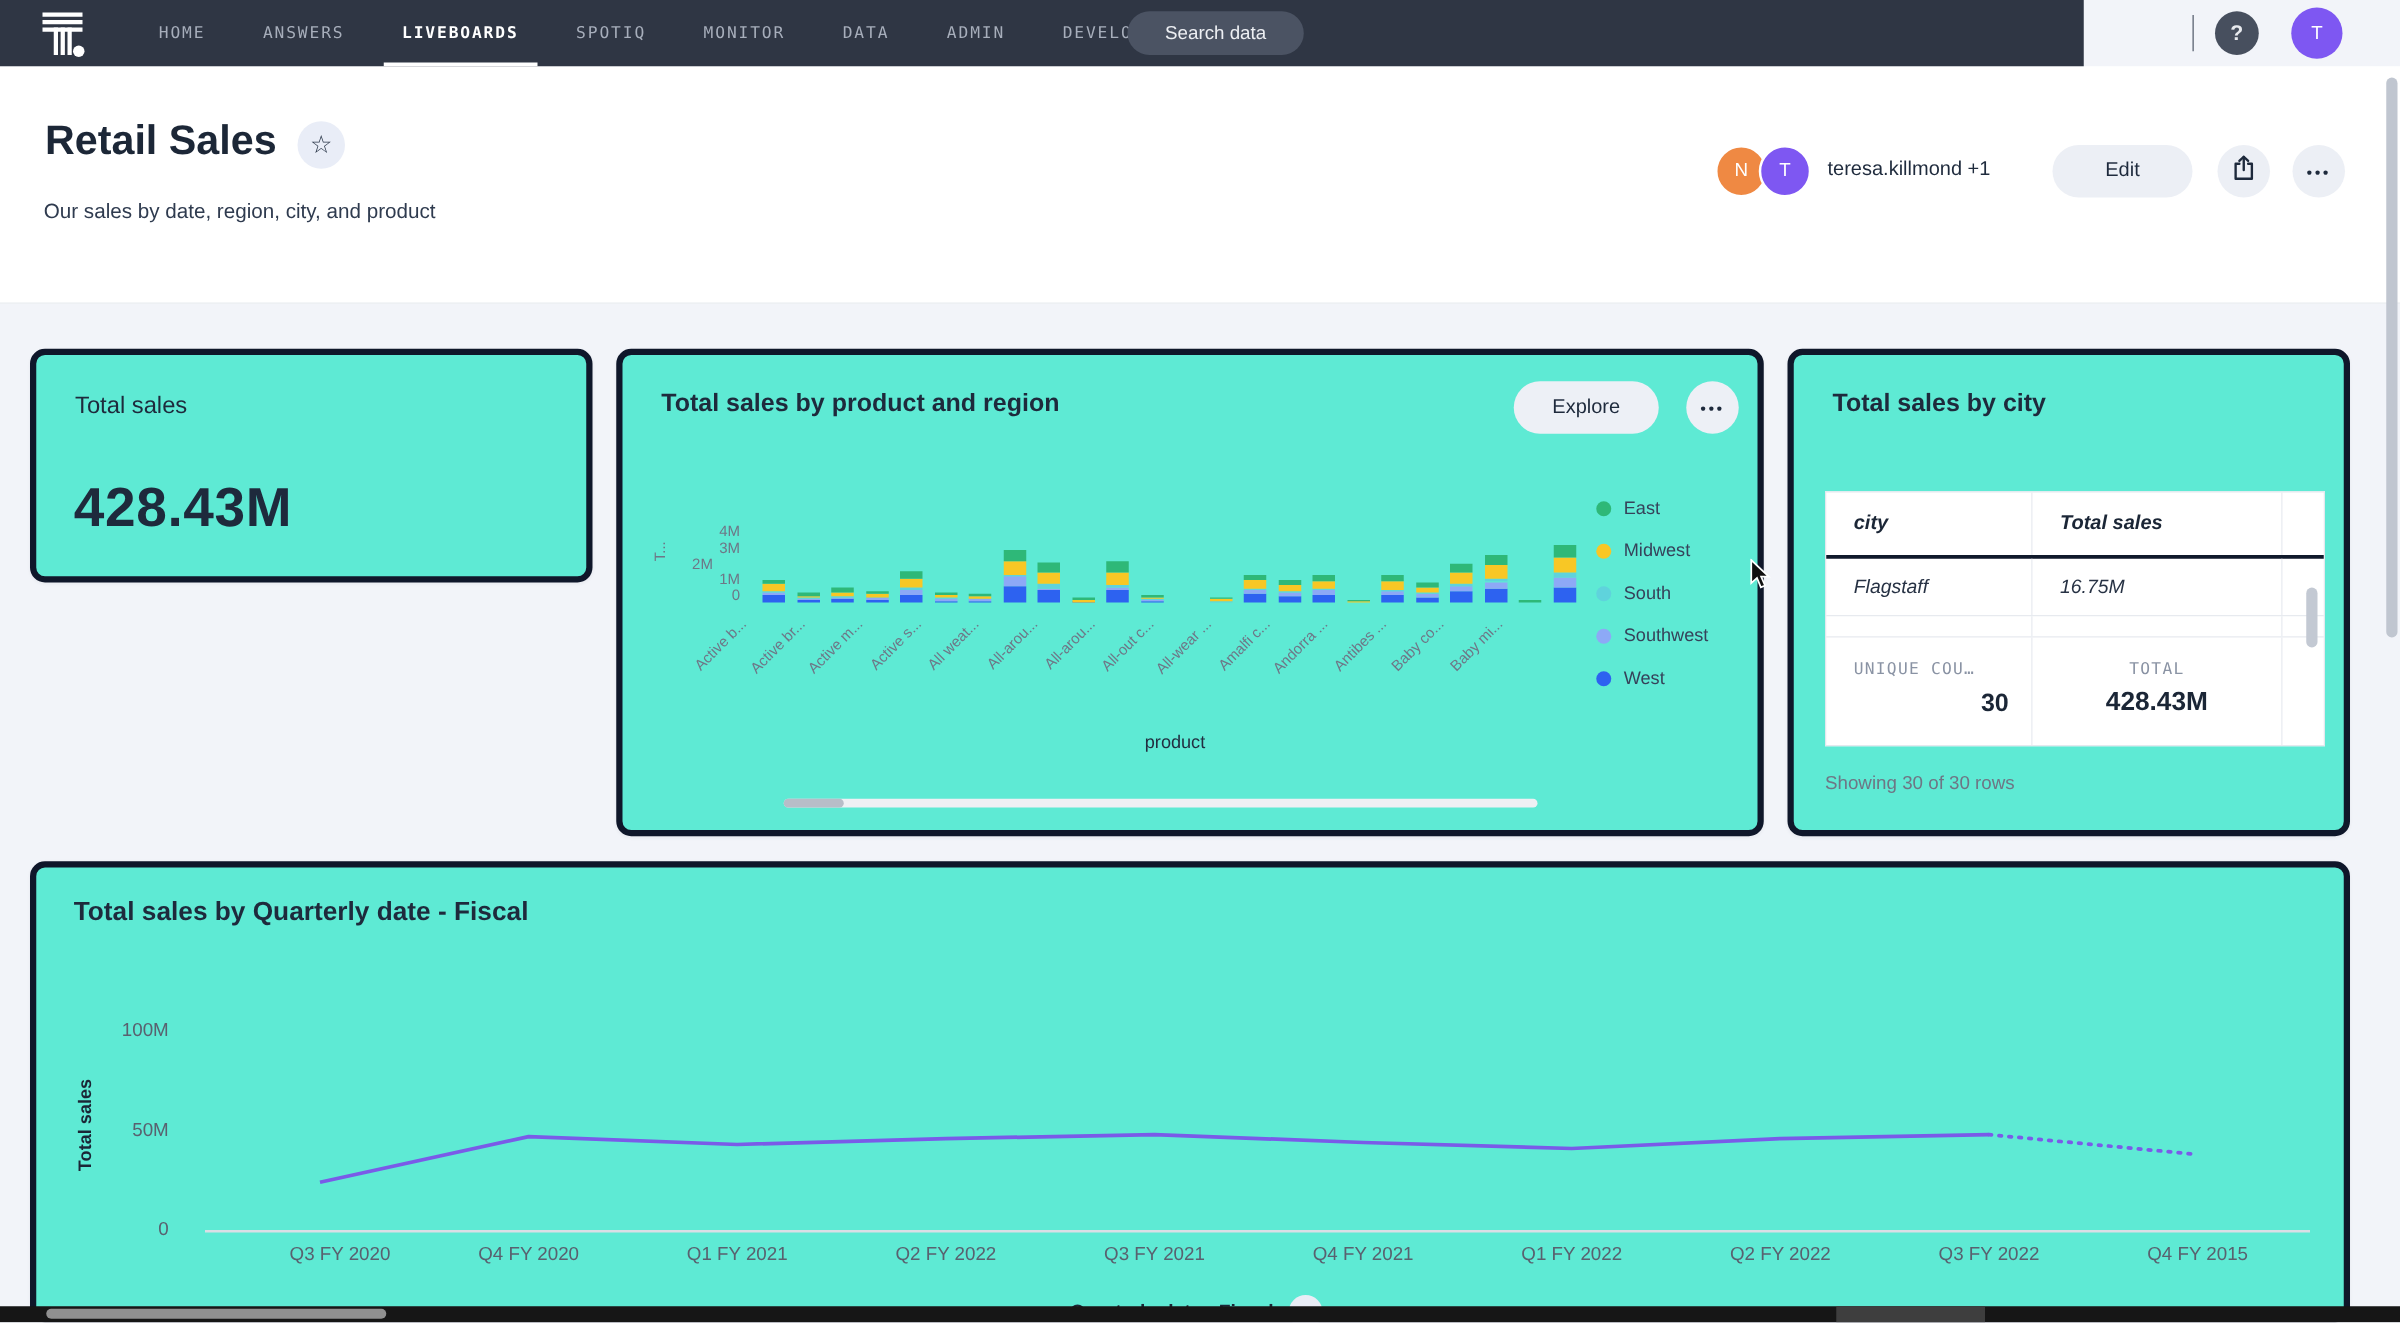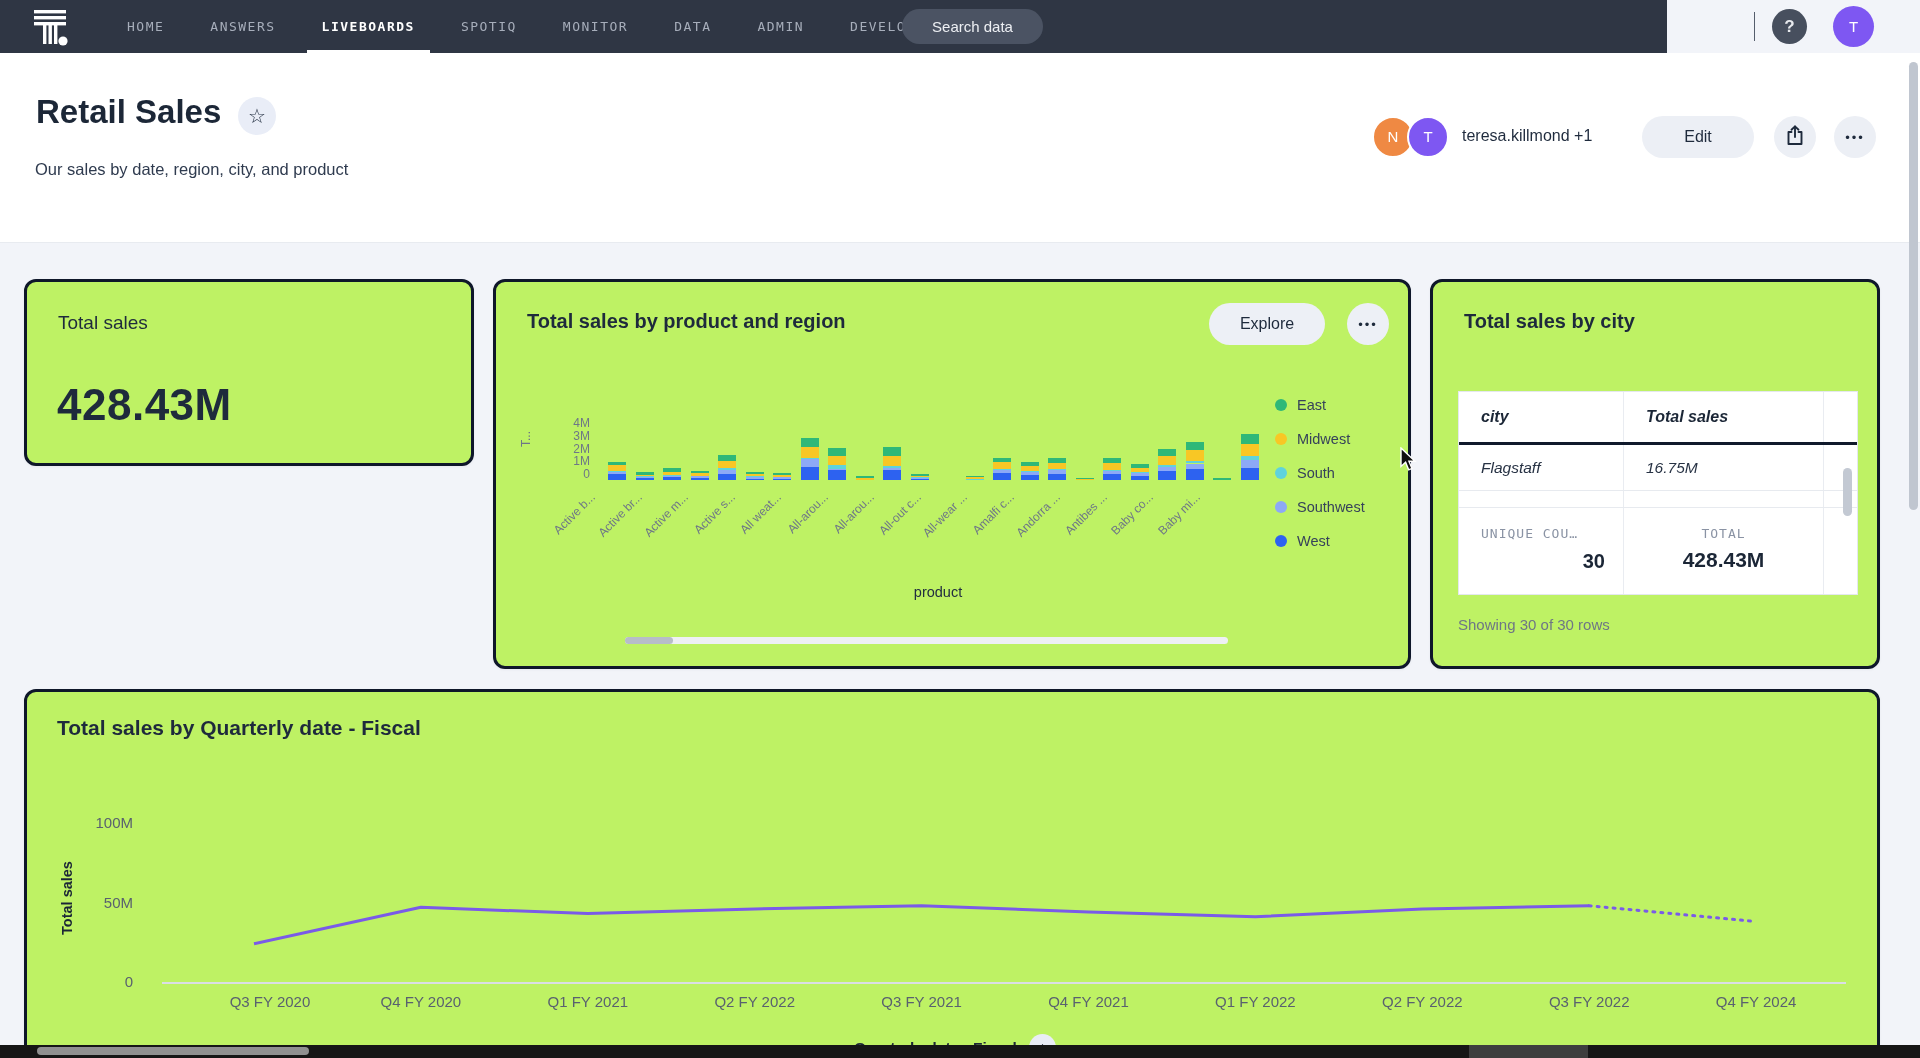--- a/index.html
+++ b/index.html
@@ -34,21 +34,21 @@
   .hdr-avatar { position:absolute; top:63px; width:42px; height:42px; border-radius:50%; border:2px solid #fff;
     color:#fff; font-size:15px; text-align:center; line-height:38px; cursor:pointer; }
   .owners { position:absolute; left:1462px; top:74px; font-size:16px; color:#1F2B3D; }
   .edit-btn { position:absolute; left:1642px; top:63px; width:112px; height:42px; border-radius:21px; border:none;
     background:#ECEFF5; color:#1E2A3C; font-size:16px; font-family:"Liberation Sans",sans-serif; cursor:pointer; }
   .icon-circle { position:absolute; top:63px; width:42px; height:42px; border-radius:50%; background:#ECEFF5;
     display:flex; align-items:center; justify-content:center; cursor:pointer; color:#1E2A3C; }
   .dots { font-size:13px; letter-spacing:2px; color:#1E2A3C; }
 
   
-  .card { position:absolute; background:#bef264; border:3px solid #0f172a; border-radius:12px; box-shadow:0 1px 3px rgba(30,40,60,.05); }
+  .card { position:absolute; background:#5eead4; border:5px solid #0f172a; border-radius:12px; box-shadow:0 1px 3px rgba(30,40,60,.05); }
   .card-title { position:absolute; left:31px; top:28px; font-size:20px; font-weight:600; color:#1E2A3C; }
   #card1 { left:24px; top:279px; width:450px; height:187px; }
   .kpi-title { position:absolute; left:31px; top:30px; font-size:19px; font-weight:500; color:#1E2A3C; }
   .kpi-value { position:absolute; left:30px; top:98px; font-size:44px; font-weight:700; color:#1E2A3C; letter-spacing:.5px; }
 
   #card2 { left:493px; top:279px; width:918px; height:390px; }
   .explore-btn { position:absolute; left:713px; top:21px; width:116px; height:42px; border-radius:21px; border:none;
     background:#EDF0F6; color:#1E2A3C; font-size:16px; font-family:"Liberation Sans",sans-serif; cursor:pointer; }
   .more-circle { position:absolute; left:851px; top:21px; width:42px; height:42px; border-radius:50%; background:#EDF0F6;
     display:flex; align-items:center; justify-content:center; cursor:pointer; }
@@ -166,21 +166,21 @@
   <div class="card" id="card2">
     <div class="card-title">Total sales by product and region</div>
     <button class="explore-btn">Explore</button>
     <div class="more-circle">
       <span class="dots">•••</span>
     </div>
     <div class="y-axis-t">T...</div>
     <div id="barYTicks">
         <div class="y-tick" style="top: 184px;">0</div>
         <div class="y-tick" style="top: 171.25px;">1M</div>
-        <div class="y-tick" style="top: 158.5px;">2M</div>
+        <div class="y-tick" style="top: 158.5px; text-align: center;">2M</div>
         <div class="y-tick" style="top: 145.75px;">3M</div>
         <div class="y-tick" style="top: 133px;">4M</div>
       </div>
     <div class="bars-area" id="barsArea">
         <div class="bar" style="left: 0px; height: 68px;">
           <div class="bar-seg" style="bottom: 0px; height: 5.7px; background: rgb(45, 98, 240);"></div>
           <div class="bar-seg" style="bottom: 5.7px; height: 2.8px; background: rgb(141, 169, 246);"></div>
           <div class="bar-seg" style="bottom: 8.5px; height: 1px; background: rgb(95, 211, 220);"></div>
           <div class="bar-seg" style="bottom: 9.2px; height: 5.7px; background: rgb(248, 199, 37);"></div>
           <div class="bar-seg" style="bottom: 14.9px; height: 3.6px; background: rgb(46, 184, 120);"></div>
@@ -424,21 +424,21 @@
     <div id="lineXTicks">
         <div class="ln-xtick" style="left: 178px;">Q3 FY 2020</div>
         <div class="ln-xtick" style="left: 328.9px;">Q4 FY 2020</div>
         <div class="ln-xtick" style="left: 495.8px;">Q1 FY 2021</div>
         <div class="ln-xtick" style="left: 662.7px;">Q2 FY 2022</div>
         <div class="ln-xtick" style="left: 829.6px;">Q3 FY 2021</div>
         <div class="ln-xtick" style="left: 996.5px;">Q4 FY 2021</div>
         <div class="ln-xtick" style="left: 1163.4px;">Q1 FY 2022</div>
         <div class="ln-xtick" style="left: 1330.3px;">Q2 FY 2022</div>
         <div class="ln-xtick" style="left: 1497.2px;">Q3 FY 2022</div>
-        <div class="ln-xtick" style="left: 1664.1px;">Q4 FY 2024</div>
+        <div class="ln-xtick" style="left: 1664.1px;">Q4 FY 2015</div>
       </div>
     <div class="ln-xtitle">
       <span class="t">Quarterly date - Fiscal</span>
       <span class="sort-circle">↑</span>
     </div>
   </div>
 
   <div class="page-scrollbar"></div>
   <div class="bottom-strip">
     <div class="strip-seg1"></div>

